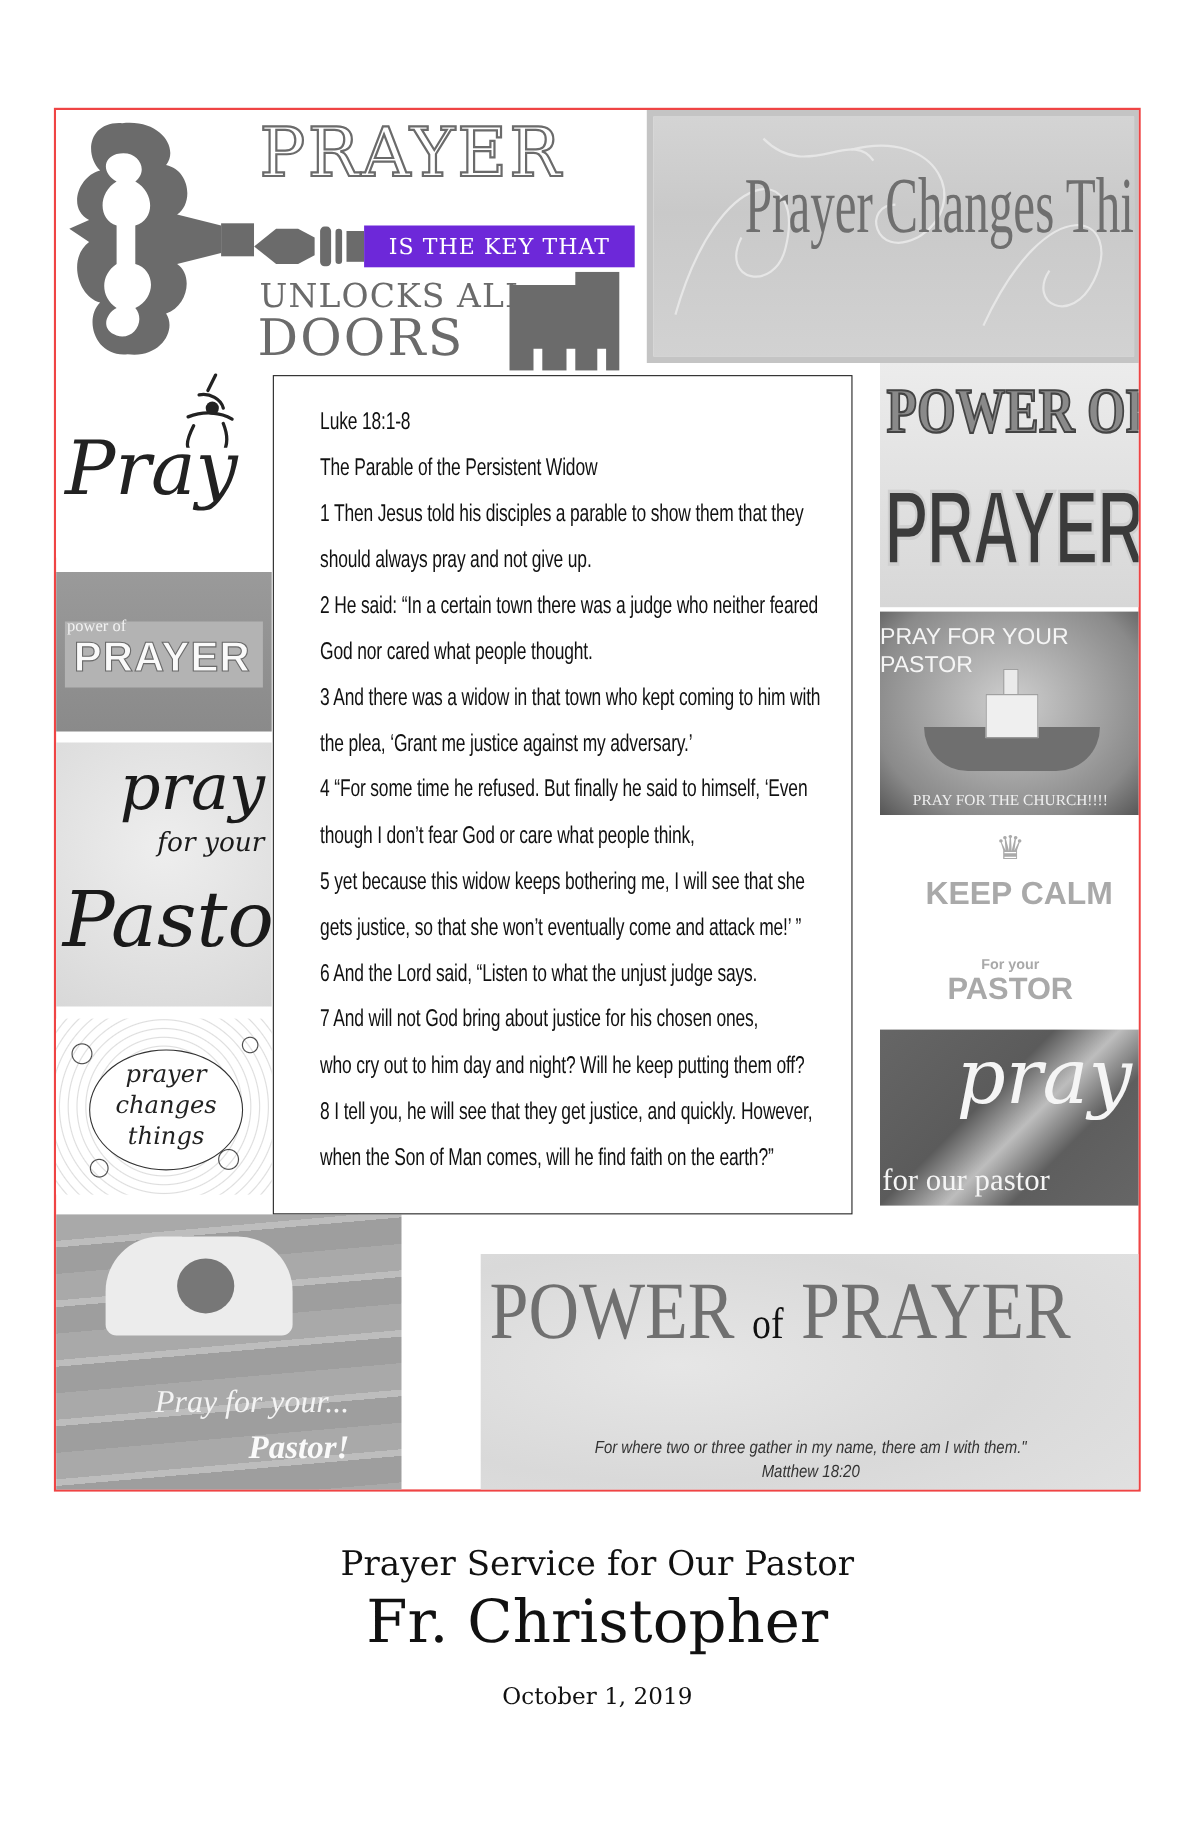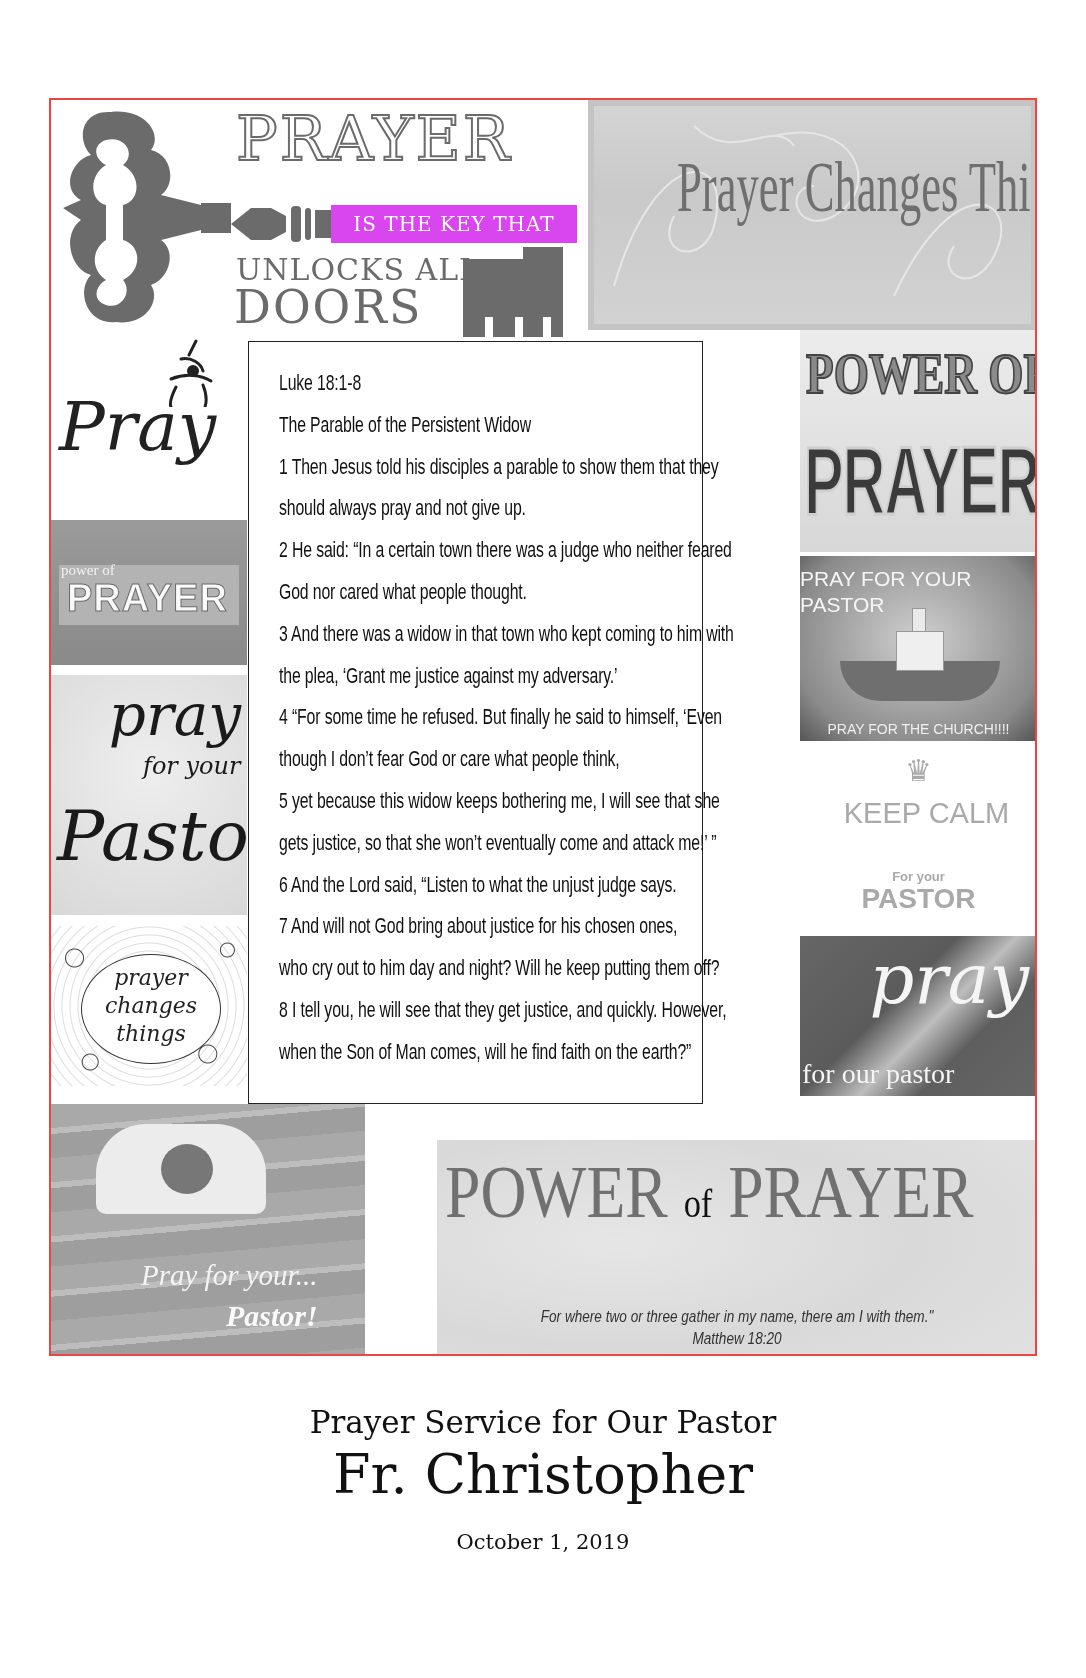--- a/index.html
+++ b/index.html
@@ -14,21 +14,21 @@
 
     
     .t-key { left: 0; top: 0; width: 537px; height: 237px; background: #fff; }
     .key-title {
       position: absolute; left: 185px; top: 2px; font-family: "DejaVu Serif", serif;
       font-size: 62px; letter-spacing: 2px; color: #fff;
       -webkit-text-stroke: 2px #6b6b6b; font-weight: normal;
     }
     .key-bar {
       position: absolute; left: 280px; top: 105px; width: 246px; height: 38px;
-      background: #d946ef; color: #fff; font-family: "DejaVu Serif", serif;
+      background: #6d28d9; color: #fff; font-family: "DejaVu Serif", serif;
       font-size: 20px; line-height: 38px; text-align: center; letter-spacing: 1px;
     }
     .key-line3 {
       position: absolute; left: 185px; top: 152px; font-family: "DejaVu Serif", serif;
       font-size: 30px; color: #6b6b6b; letter-spacing: 1px;
     }
     .key-line4 {
       position: absolute; left: 183px; top: 180px; font-family: "DejaVu Serif", serif;
       font-size: 46px; color: #6b6b6b; letter-spacing: 2px;
     }
@@ -97,26 +97,26 @@
       background: radial-gradient(ellipse at 50% 45%,#cfcfcf,#8a8a8a 75%,#555); }
     .pfyp2-top { position: absolute; left: 0; right: 0; top: 10px; 
       font-family: "Liberation Sans", sans-serif; font-size: 21px; color: #f5f5f5; line-height: 26px; }
     .pfyp2-church { position: absolute; left: 96px; top: 75px; width: 48px; height: 40px; background: #efefef;
       border: 1px solid #999; }
     .pfyp2-steeple { position: absolute; left: 112px; top: 52px; width: 14px; height: 26px; background: #eaeaea;
       border: 1px solid #999; }
     .pfyp2-hands { position: absolute; left: 40px; top: 105px; width: 160px; height: 40px;
       background: #6f6f6f; border-radius: 0 0 80px 80px; }
     .pfyp2-bottom { position: absolute; left: 0; right: 0; bottom: 4px; text-align: center;
-      font-family: Liberation Sans, sans-serif; font-size: 14px; color: #f0f0f0; }
+      font-family: Liberation Serif, serif; font-size: 14px; color: #f0f0f0; }
 
     .t-keepcalm { left: 749px; top: 641px; width: 237px; height: 195px; background: #fff; text-align: center; }
     .kc-crown { position: absolute; left: 0; right: 0; top: 12px; font-size: 30px; color: #aaa; }
     .kc-1 { position: absolute; left: 16px; right: 0; top: 56px; font-family: "Liberation Sans", sans-serif;
-      font-weight: normal; font-size: 29px; color: #a9a9a9; }
+      font-weight: bold; font-size: 29px; color: #a9a9a9; }
     .kc-2 { position: absolute; left: 0; right: 0; top: 92px; font-family: "Liberation Sans", sans-serif;
       font-weight: bold; font-size: 28px; color: #a9a9a9; }
     .kc-3 { position: absolute; left: 0; right: 0; top: 128px; font-family: "Liberation Sans", sans-serif;
       font-weight: bold; font-size: 13px; color: #a9a9a9; }
     .kc-4 { position: absolute; left: 0; right: 0; top: 142px; font-family: "Liberation Sans", sans-serif;
       font-weight: bold; font-size: 28px; color: #a9a9a9; }
 
     .t-forour { left: 749px; top: 836px; width: 237px; height: 160px;
       background: linear-gradient(135deg,#666 0%,#5b5b5b 40%,#bdbdbd 55%,#5e5e5e 70%,#666 100%); }
     .fo-pray { position: absolute; right: 8px; top: 2px; font-family: "DejaVu Serif", serif;
@@ -144,22 +144,22 @@
     .pop2-title .of { font-size: 40px; color: #111; }
     .pop2-q { position: absolute; left: 0; right: 0; top: 168px; text-align: center;
       font-family: "Liberation Sans", sans-serif; font-style: italic; font-size: 16px; color: #333;
       transform: scaleX(0.85); }
     .pop2-ref { position: absolute; left: 0; right: 0; top: 190px; text-align: center;
       font-family: "Liberation Sans", sans-serif; font-style: italic; font-size: 16px; color: #333;
       transform: scaleX(0.85); }
 
     
     .scripture {
-      position: absolute; left: 197px; top: 241px; width: 455px; height: 763px;
-      background: #fff; border: 1.5px solid #222; padding: 20px 0 0 30px;
+      position: absolute; left: 197px; top: 241px; width: 527px; height: 763px;
+      background: #fff; border: 1.5px solid #222; padding: 20px 0 0 42px;
     }
     .scripture p {
       font-family: "Liberation Sans", sans-serif; font-size: 22px; line-height: 41.8px;
       color: #111; white-space: nowrap; transform: scaleX(0.72); transform-origin: left;
       letter-spacing: -0.2px;
     }
 
     
     .footer { position: absolute; left: 0; right: 0; top: 1402px; text-align: center; }
     .f-sub { font-family: "DejaVu Serif", serif; font-size: 31px; color: #111; line-height: 40px; }

